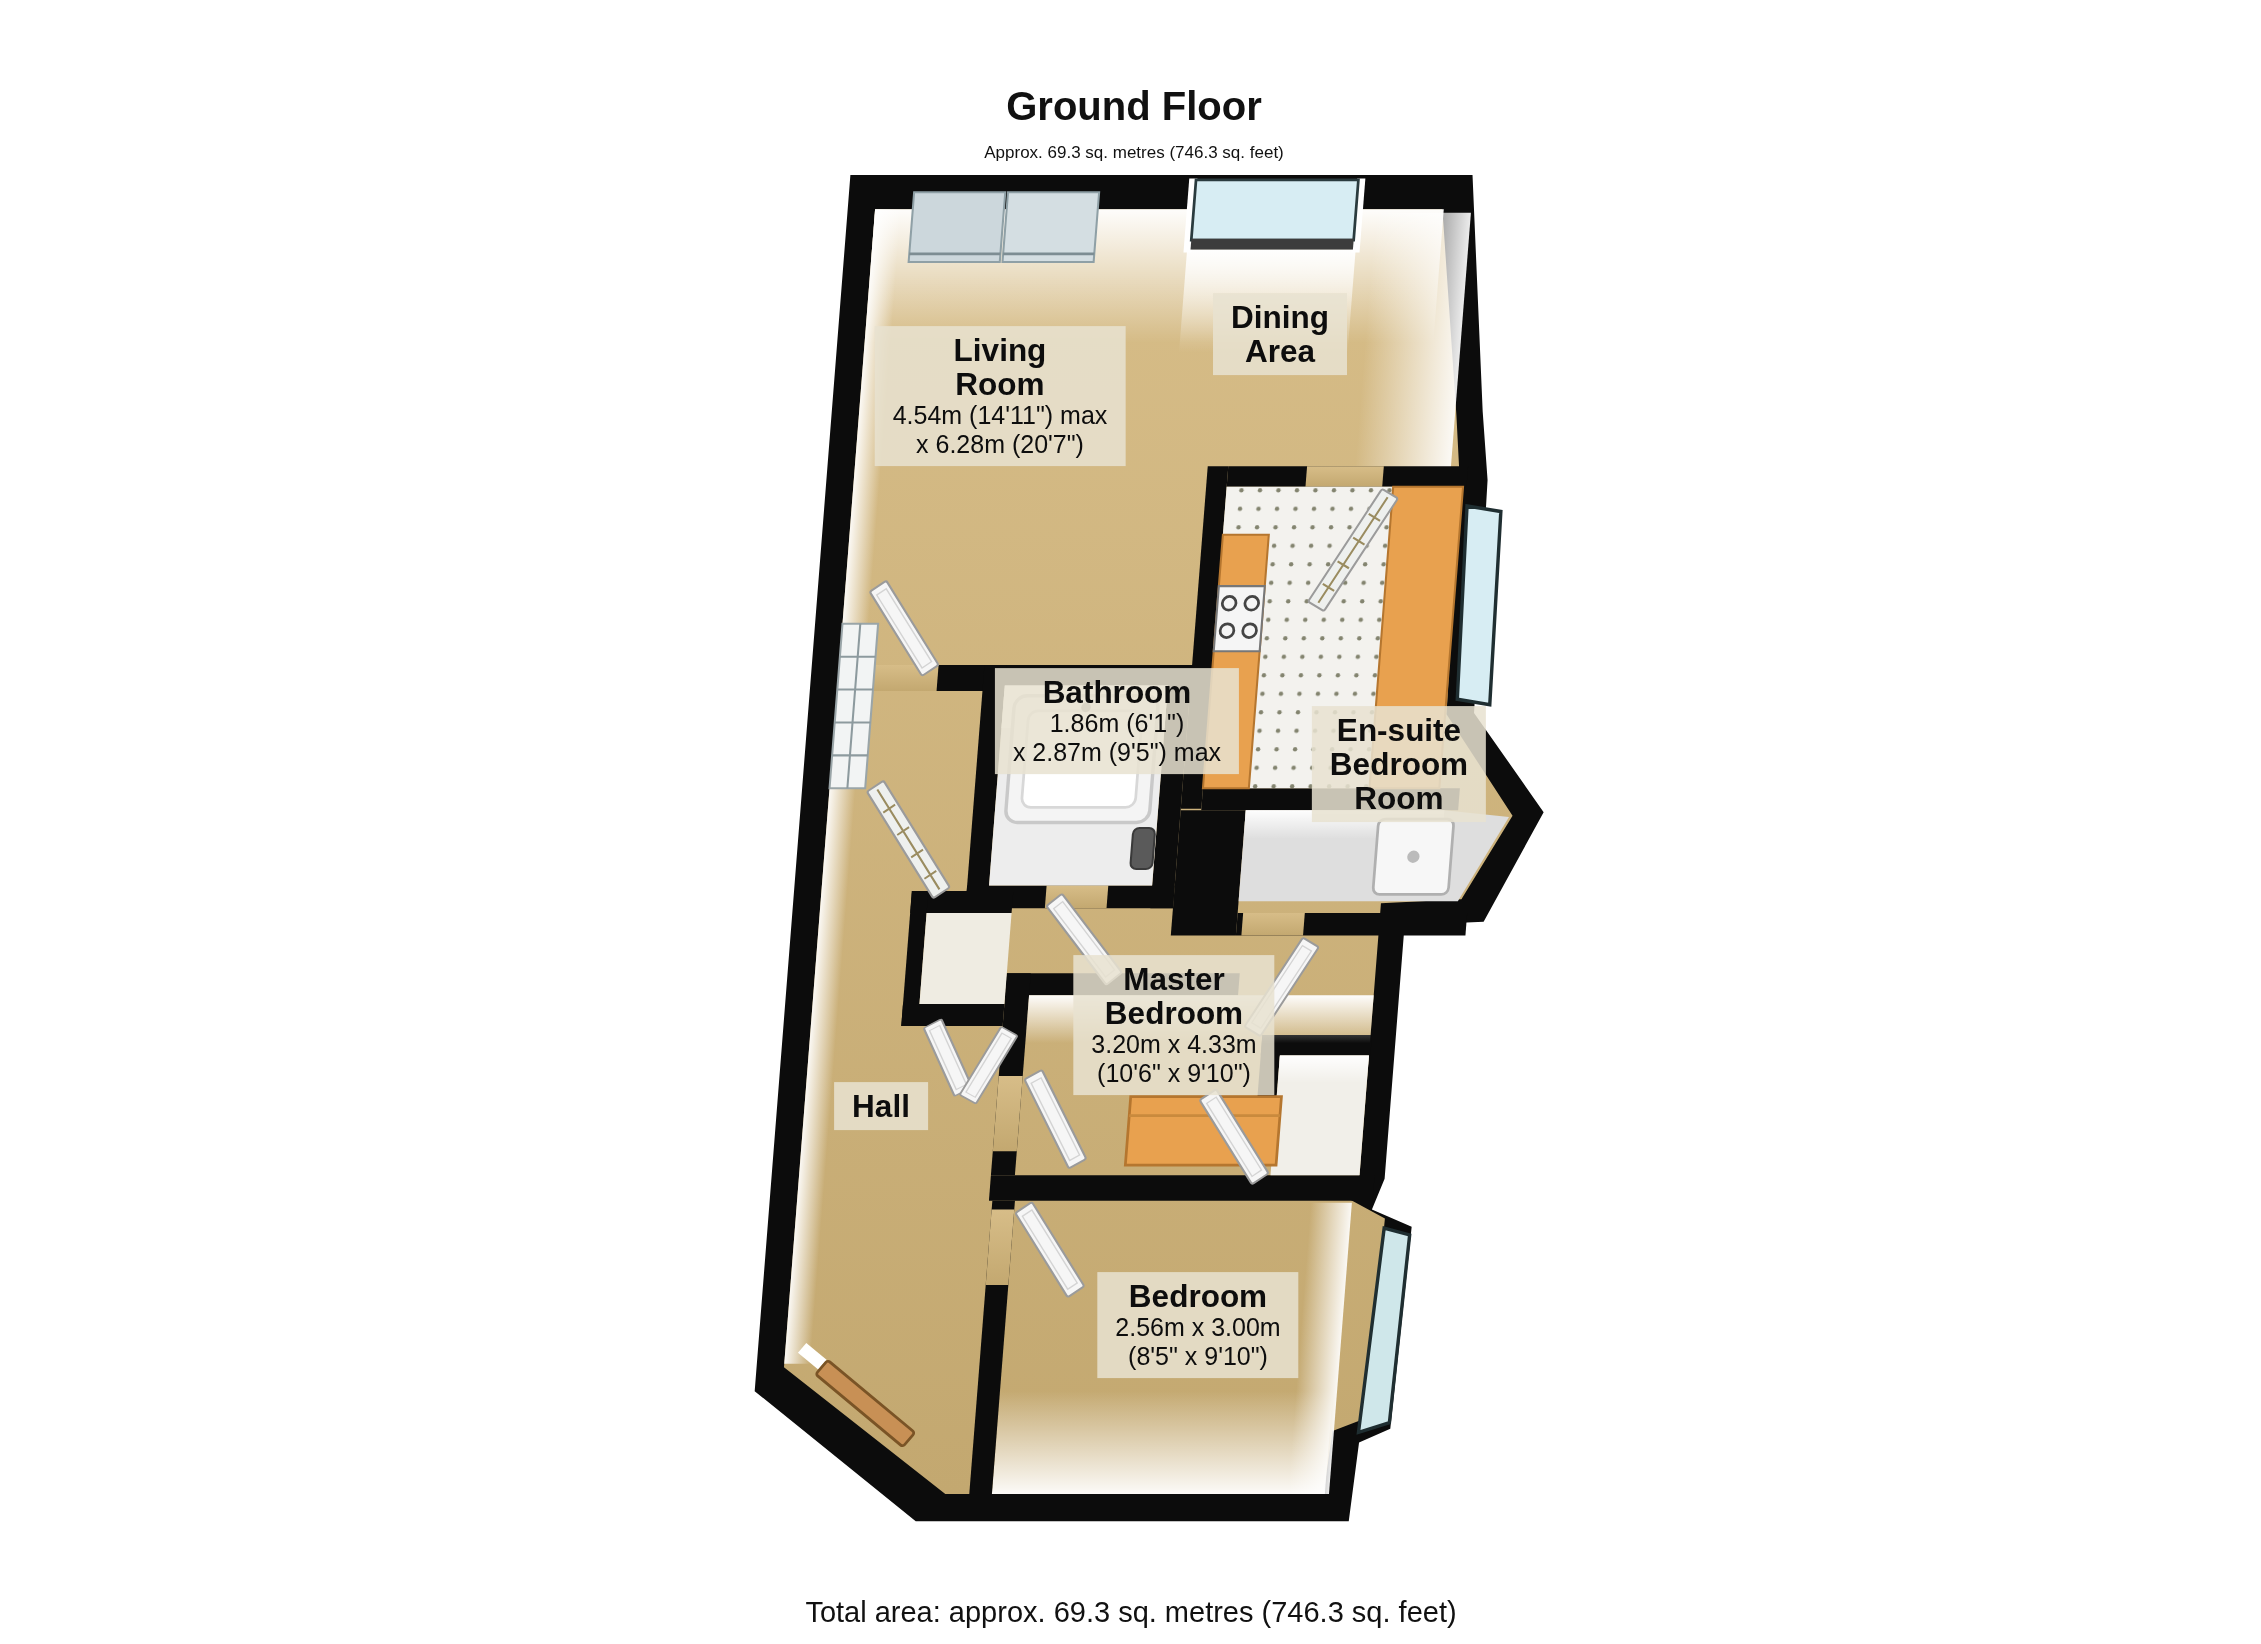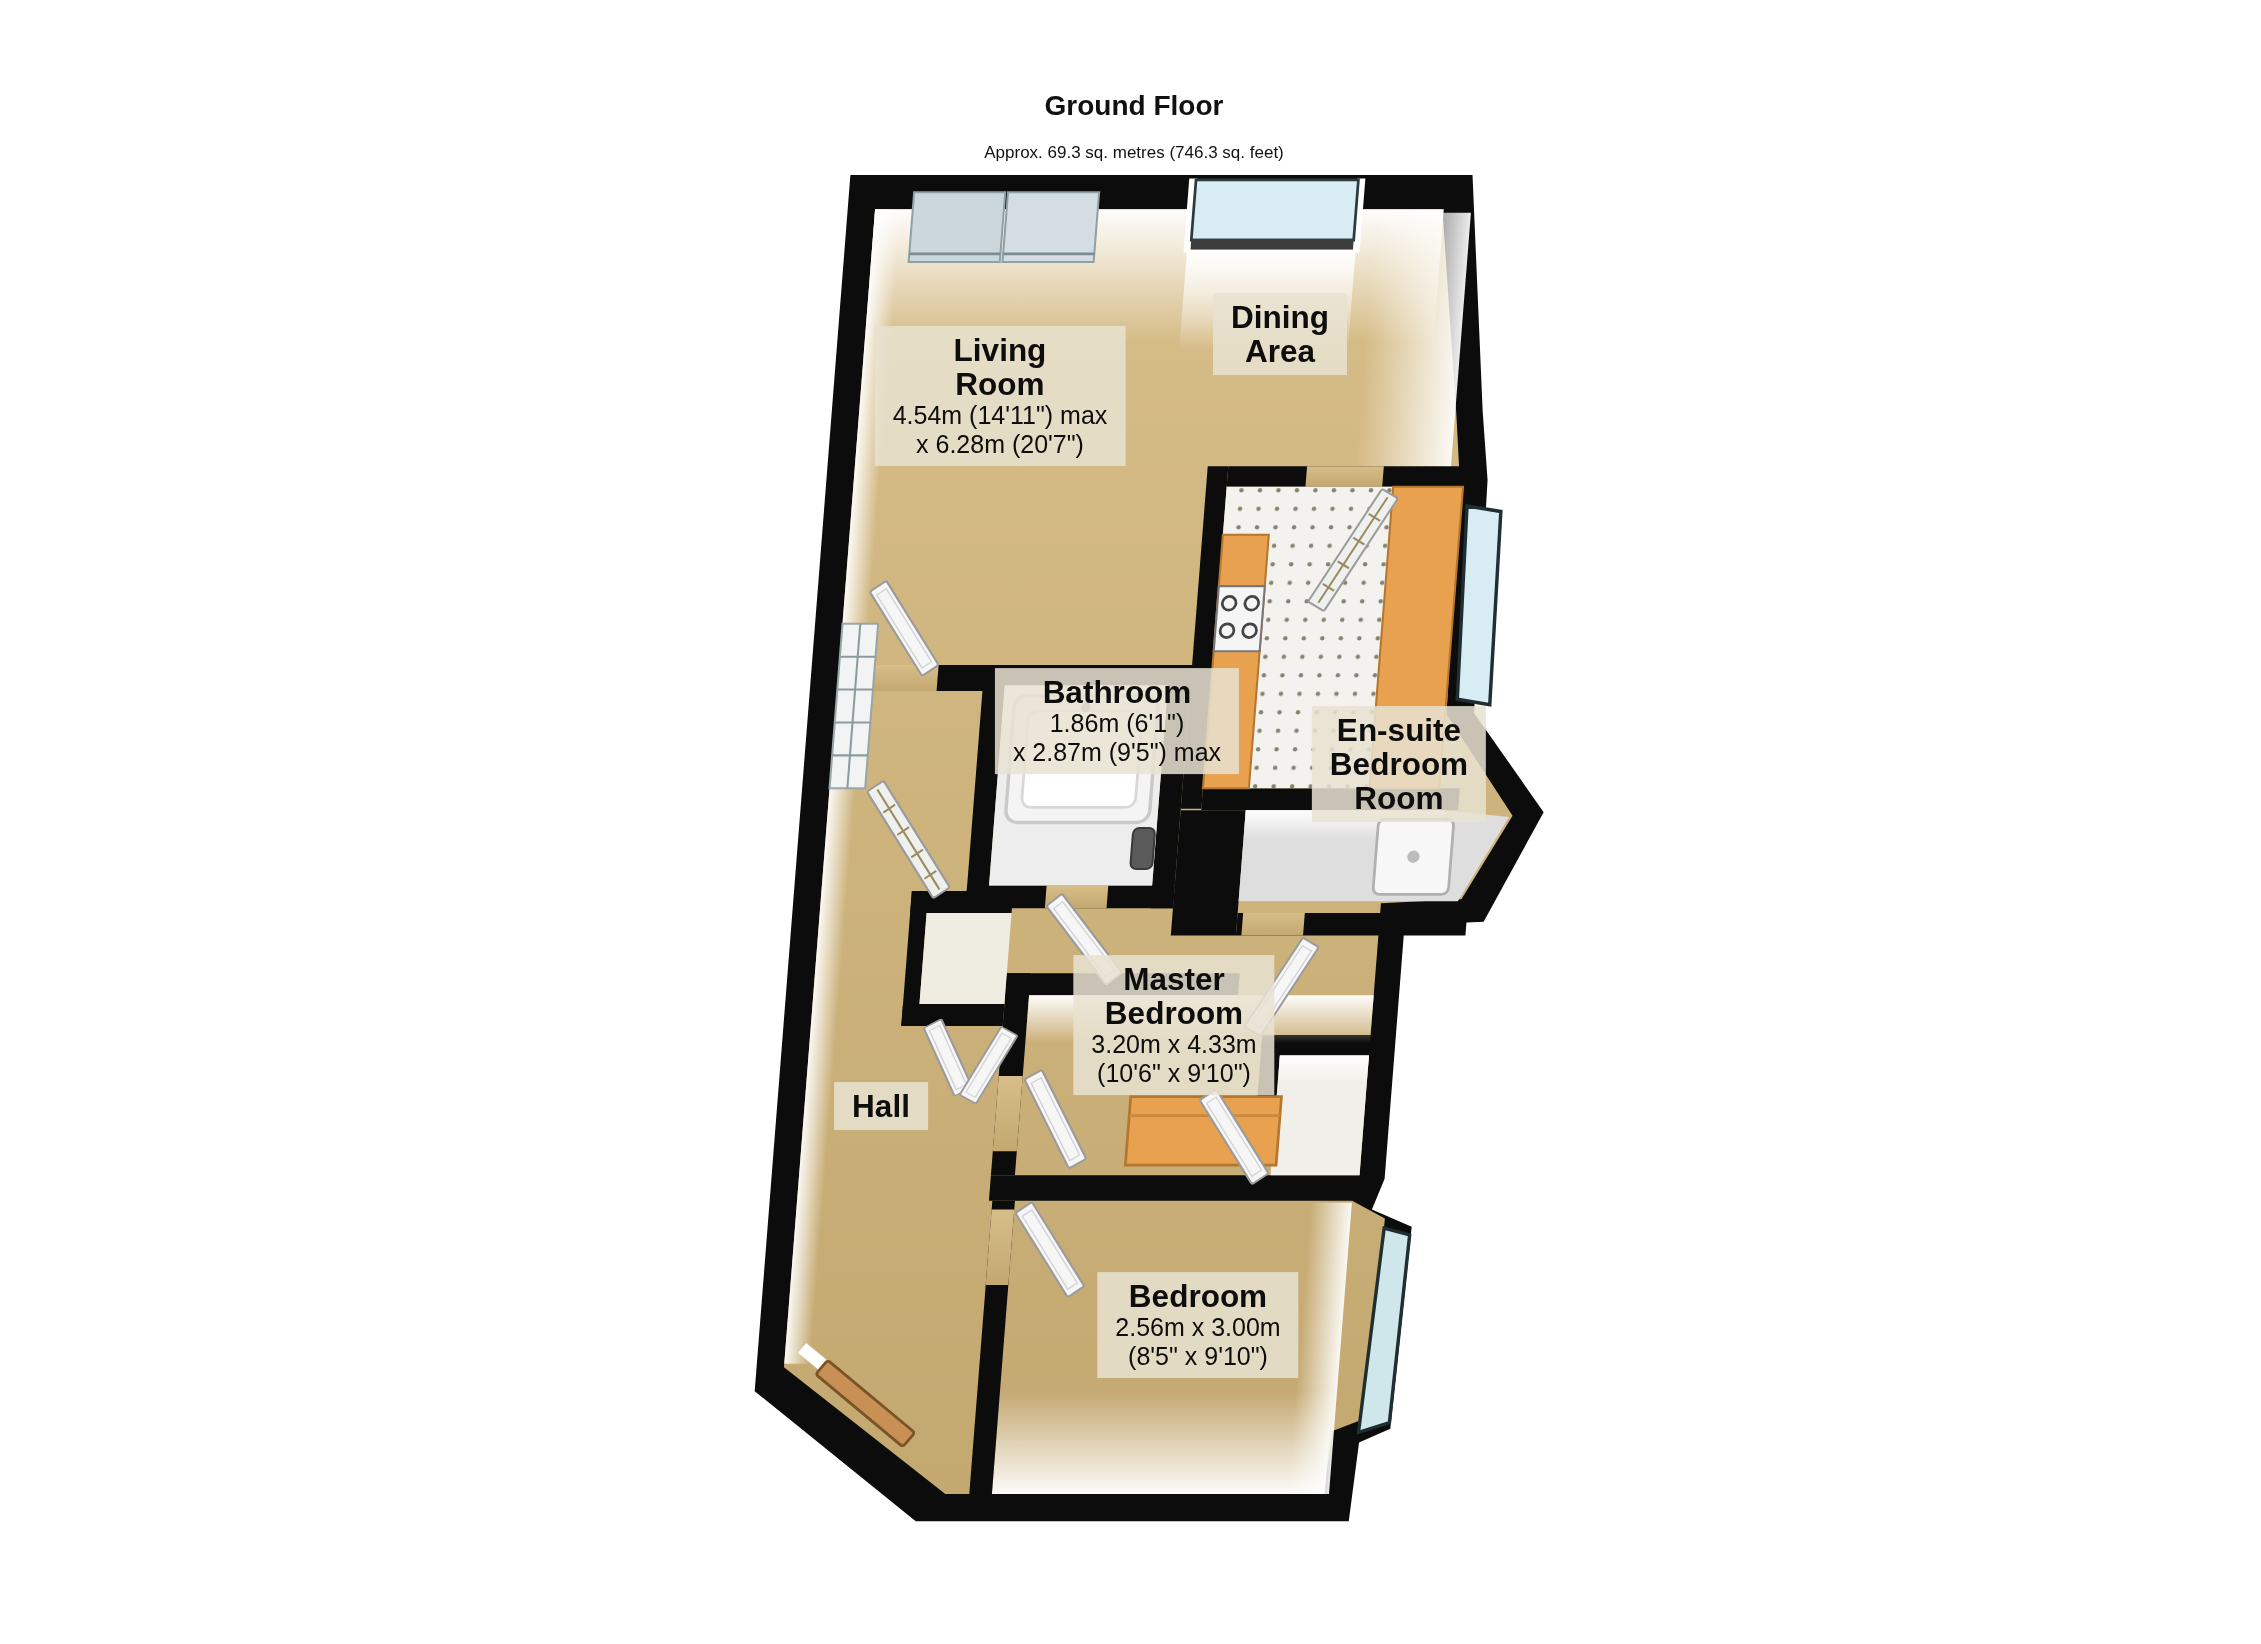--- a/index.html
+++ b/index.html
@@ -7,21 +7,21 @@
        font-family:"Liberation Sans","DejaVu Sans",sans-serif;color:#111;}
   .stage{position:absolute;left:0;top:0;width:2261px;height:1645px;}
   svg.plan{position:absolute;left:0;top:0;}
   .label{position:absolute;transform:translate(-50%,-50%);
          background:rgba(232,226,208,0.86);padding:6.9px 18px;text-align:center;
          color:#0d0d0d;white-space:nowrap;}
   .label .nm{font-weight:bold;font-size:31.5px;line-height:1.08;}
   .label .dm{font-weight:normal;font-size:25px;line-height:1.16;}
   .title-wrap{position:absolute;left:1134px;top:106px;transform:translate(-50%,-50%);
               text-align:center;white-space:nowrap;background:transparent;}
-  .title-main{font-weight:bold;font-size:28px;line-height:1.1;}
+  .title-main{font-weight:bold;font-size:40px;line-height:1.1;}
   .title-sub{position:absolute;left:1134px;top:153px;transform:translate(-50%,-50%);
              font-size:17px;white-space:nowrap;}
   .footer-total{position:absolute;left:1131px;top:1612px;transform:translate(-50%,-50%);
                 font-size:29px;white-space:nowrap;}
 </style>
 </head>
 <body>
 
 <div class="stage">
 
@@ -217,15 +217,16 @@
 <div class="label" style="left:881px;top:1106px;">
   <div class="nm">Hall</div>
 </div>
 
 <div class="label" style="left:1198px;top:1325px;">
   <div class="nm">Bedroom</div>
   <div class="dm">2.56m x 3.00m</div>
   <div class="dm">(8'5" x 9'10")</div>
 </div>
 
+<div class="footer-total">Total area: approx. 69.3 sq. metres (746.3 sq. feet)</div>
 
 </div>
 
 
 </body></html>

